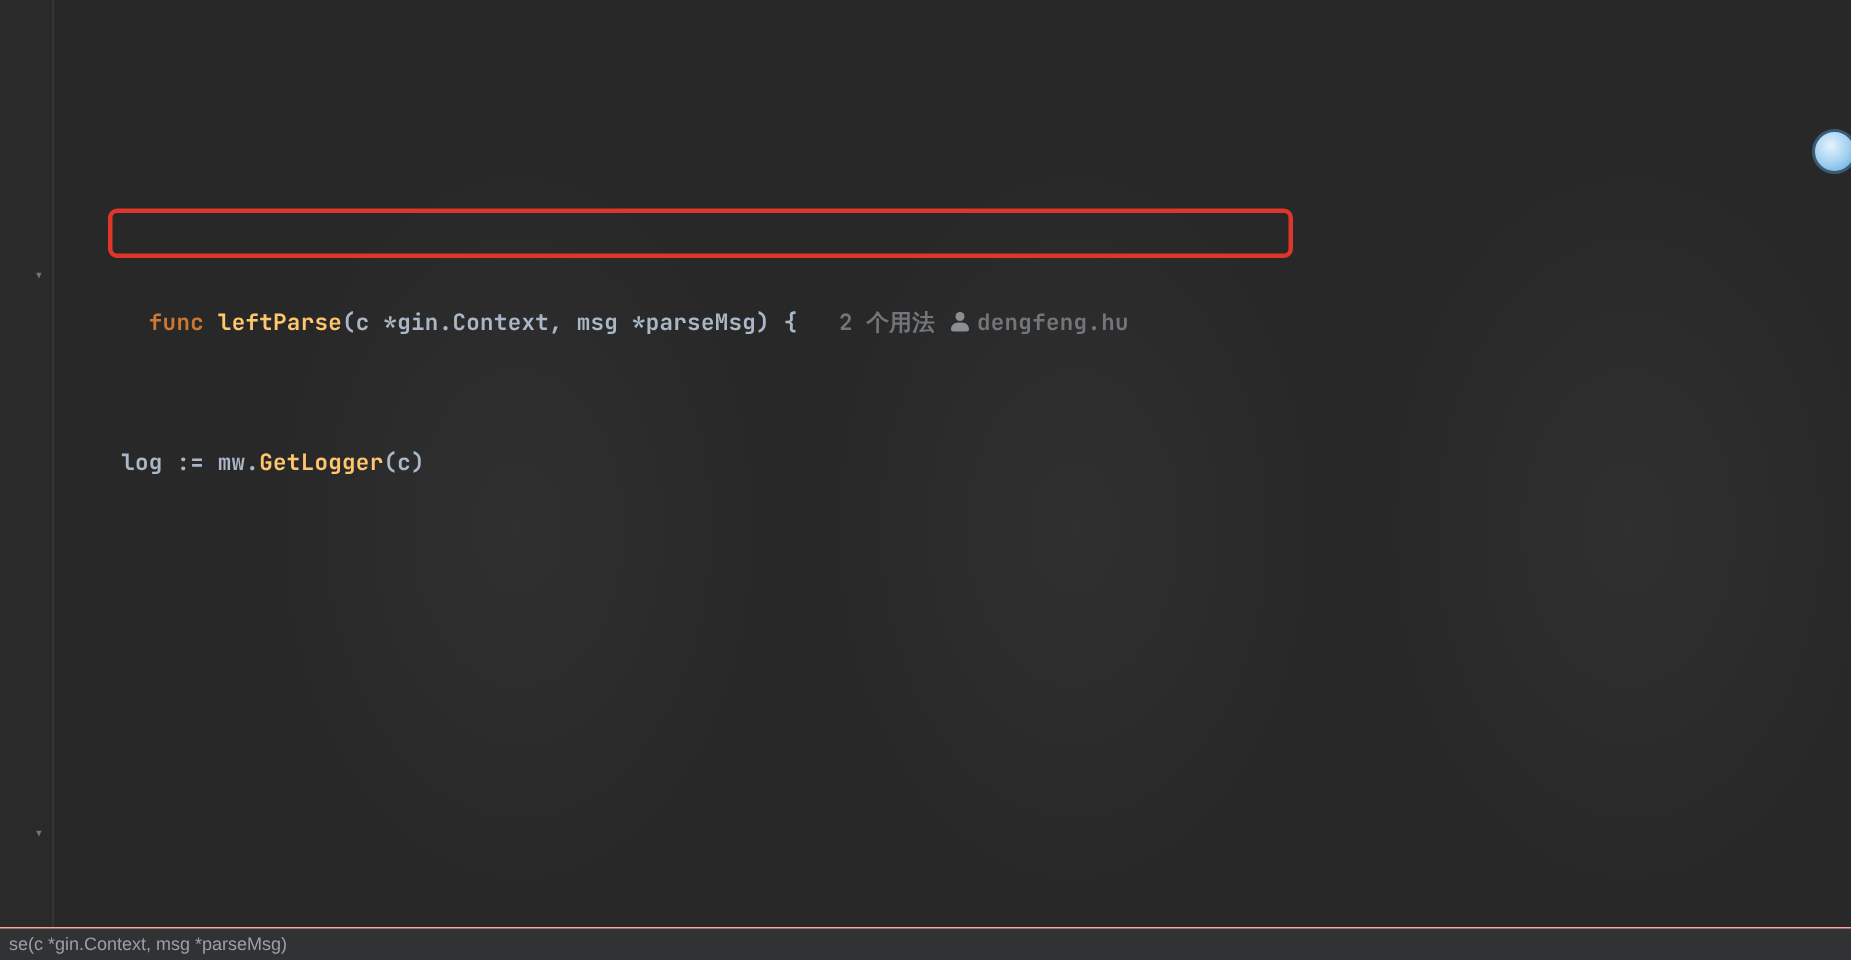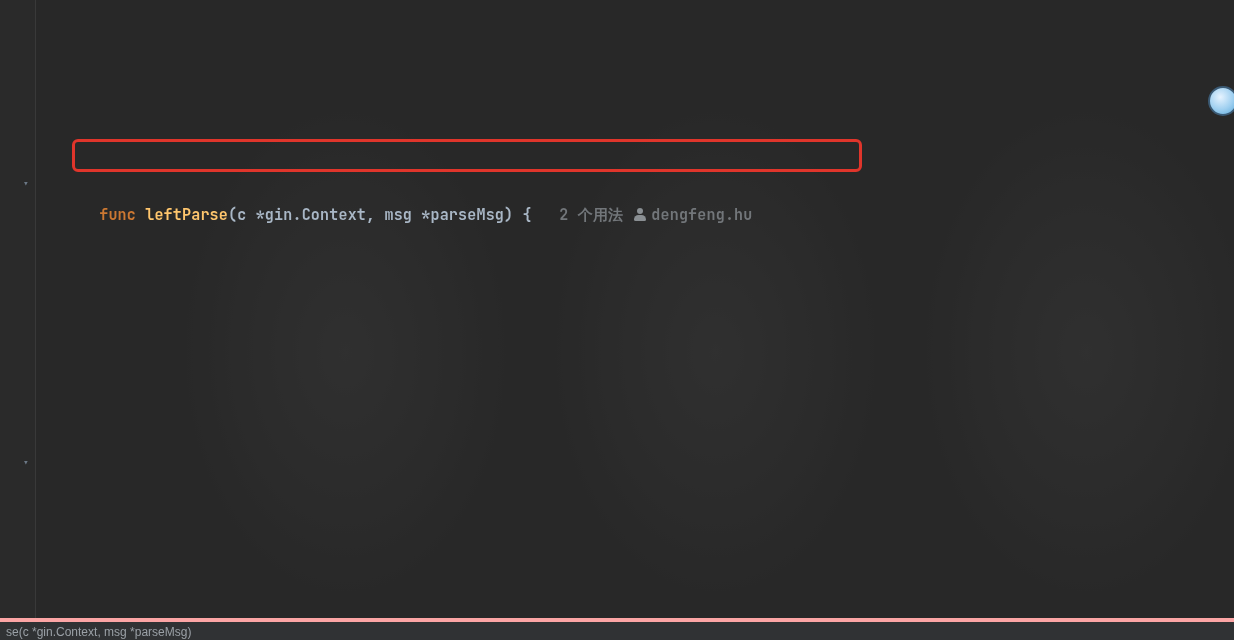--- a/index.html
+++ b/index.html
@@ -108,21 +108,21 @@
 
   .breadcrumb {
     position: absolute;
     left: 0; right: 0; bottom: 0;
     height: 22px;
     background: #303234;
     color: #9aa0a6;
     font-size: 12px;
     font-family: "Segoe UI", Arial, sans-serif;
     padding: 3px 6px;
-    border-top: 4px solid #fca5a5;
+    border-top: 1px solid #fca5a5;
   }
 
   .avatar-bubble {
     position: absolute;
     right: -4px;
     top: 86px;
     width: 30px; height: 30px;
     border-radius: 50%;
     background: radial-gradient(circle at 40% 35%, #e6f3ff 0%, #9ecff0 55%, #5aa7d8 100%);
     border: 2px solid #3b5a74;
@@ -138,20 +138,21 @@
 
   <div class="code">
 
     
     <div class="line">
       <span class="fold down"></span>
       <span class="kw">func</span><span class="pun"> </span><span class="fn">leftParse</span><span class="pun">(c *</span><span class="pkg">gin</span><span class="pun">.Context</span><span class="pun">, msg *</span><span class="pun">parseMsg</span><span class="pun">) {</span><span>   </span><span class="hint">2 个用法</span><span class="user-icon"></span><span class="hint">dengfeng.hu</span>
     </div>
 
     
+    <div class="line"><span>    </span><span class="id">log := mw.</span><span class="fn">GetLogger</span><span class="pun">(c)</span></div>
 
     
 
     
     <div class="line">
       <span class="fold down"></span>
       
     </div>
 
     

